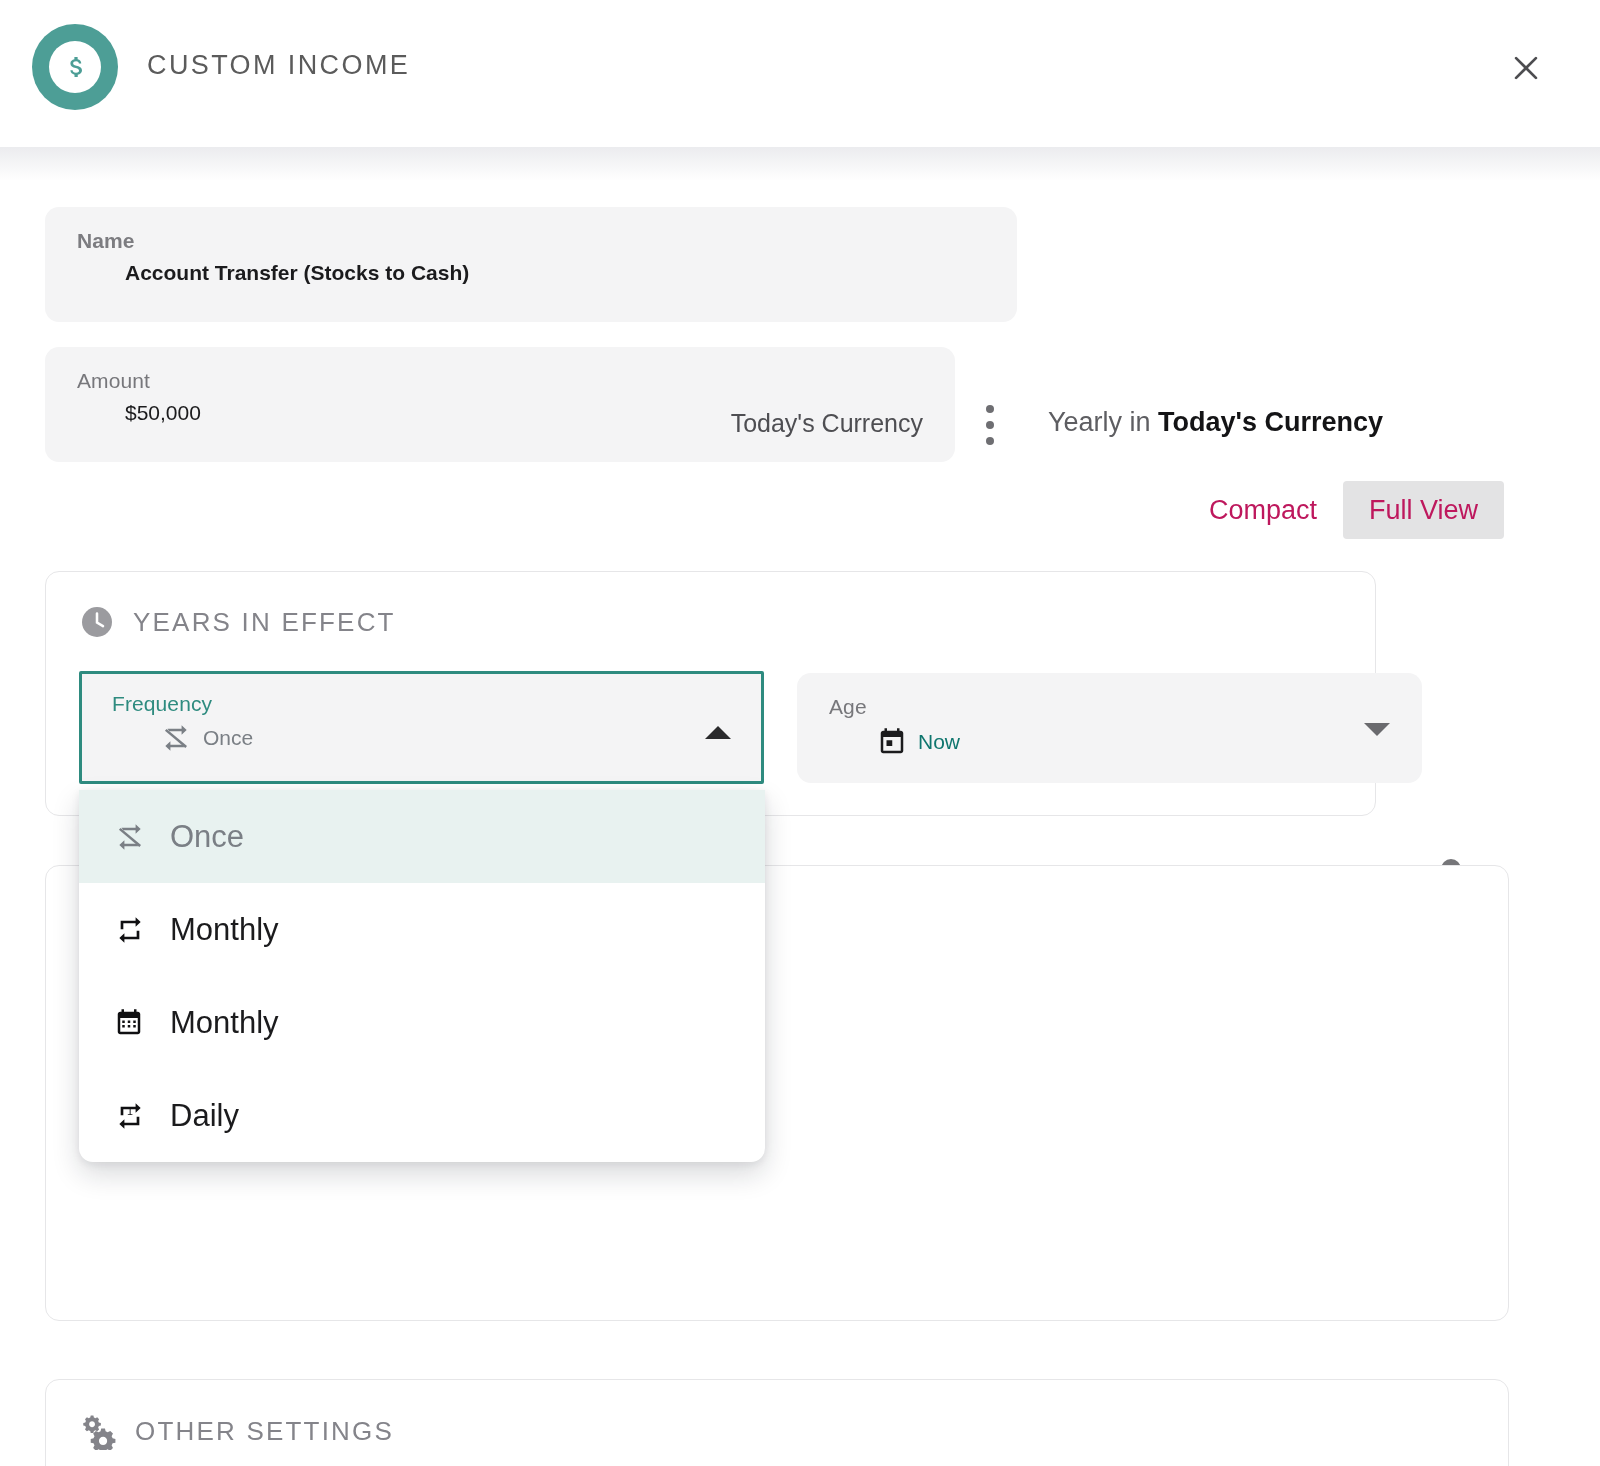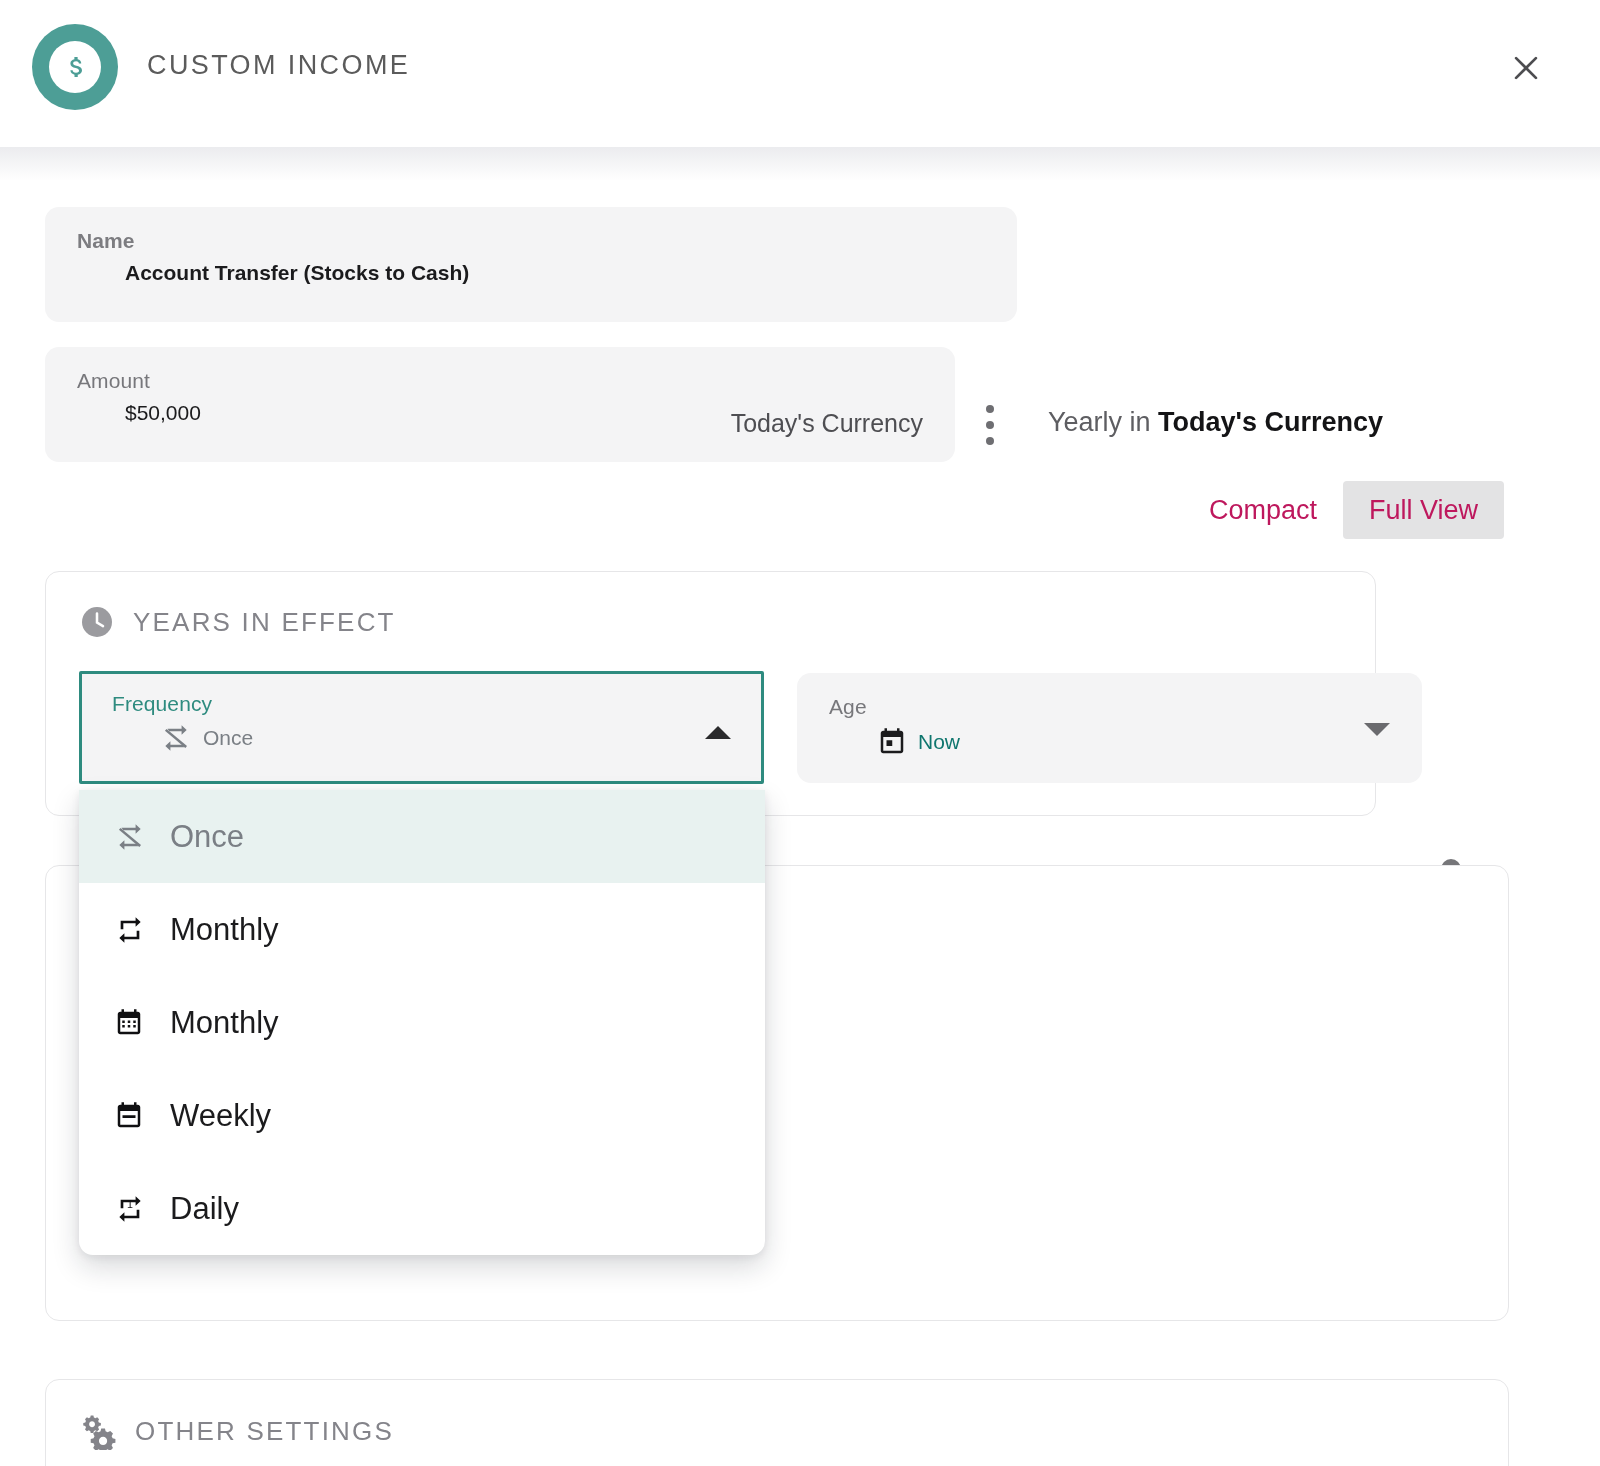--- a/index.html
+++ b/index.html
@@ -419,29 +419,20 @@
               <rect x="11" y="10" width="2" height="2"></rect>
               <rect x="15.4" y="10" width="2" height="2"></rect>
             <rect x="6.6" y="13.6" width="2" height="2"></rect>
               <rect x="11" y="13.6" width="2" height="2"></rect>
               <rect x="15.4" y="13.6" width="2" height="2"></rect>
           </svg>
         </span>
         <span>Monthly</span>
       </div>
 
-      <div class="dd-item">
-        <span class="dd-icon">
-          <svg class="svg-ico" width="30" height="30" viewBox="0 0 24 24" fill="#101012">
-            <path d="M19 3h-1V1h-2v2H8V1H6v2H5c-1.1 0-2 0.9-2 2v14c0 1.1 0.9 2 2 2h14c1.1 0 2-0.9 2-2V5c0-1.1-0.9-2-2-2zm0 16H5V8h14v11z"></path>
-            <rect x="6.8" y="11.4" width="10.4" height="2.2"></rect>
-          </svg>
-        </span>
-        <span>Weekly</span>
-      </div>
 
       <div class="dd-item">
         <span class="dd-icon">
           <svg class="svg-ico" width="32" height="32" viewBox="0 0 24 24" fill="#101012">
             <path d="M7 7h9.2v2.6l3.8-3.6L16.2 2.4V5H5v6.4h2V7z"></path>
             <path d="M17 17H7.8v-2.6L4 18l3.8 3.6V19H19v-6.4h-2V17z"></path>
             <text x="11.9" y="11.2" font-size="8" font-family="Liberation Sans, sans-serif" text-anchor="middle" fill="#101012">1</text>
           </svg>
         </span>
         <span>Daily</span>

